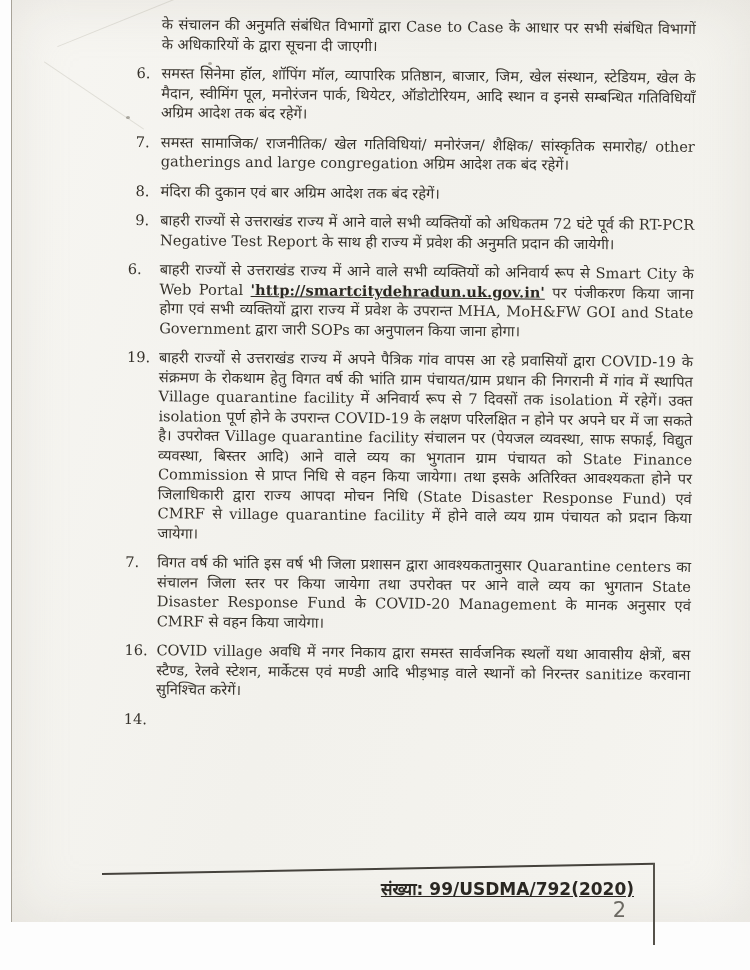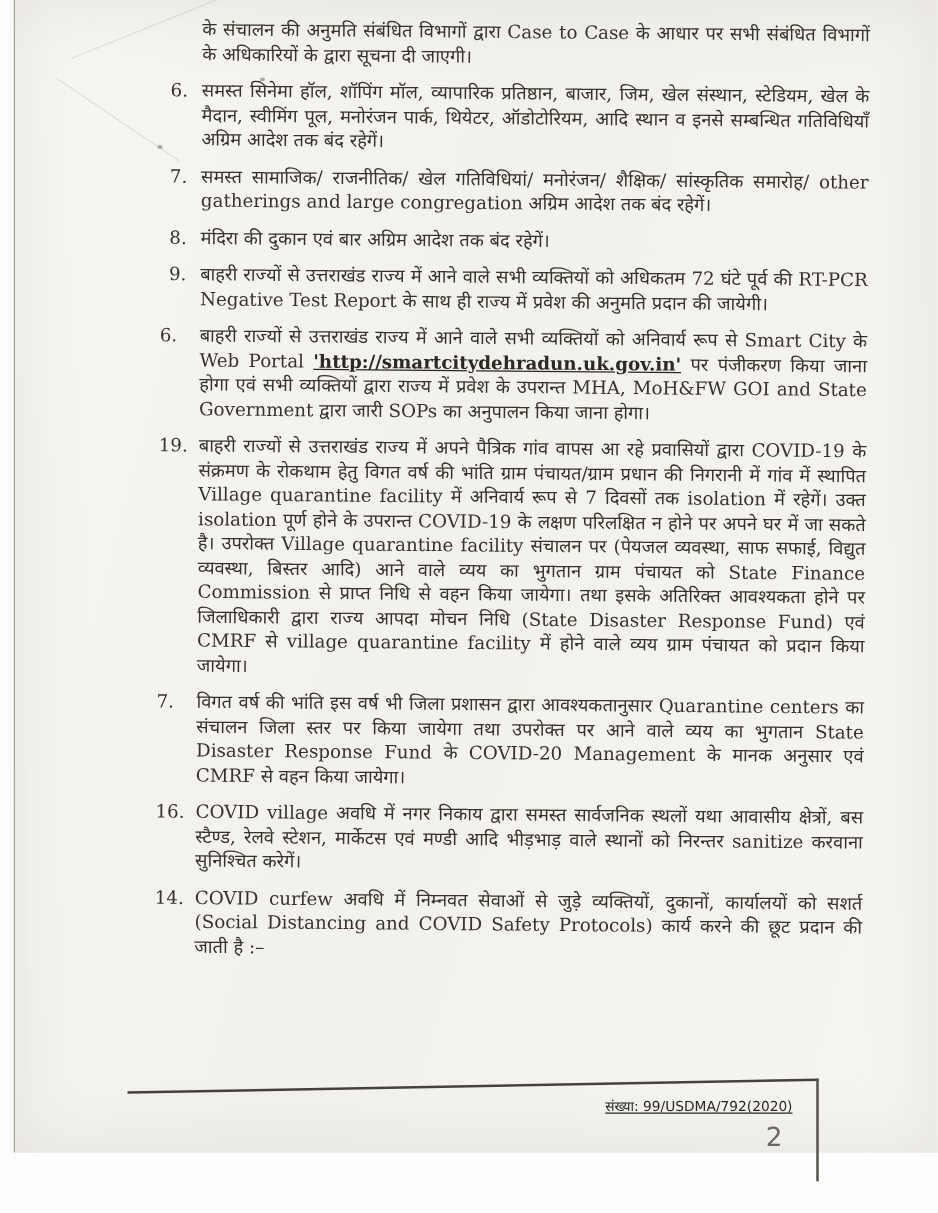--- a/index.html
+++ b/index.html
@@ -56,21 +56,21 @@
     position: absolute; left: 641px; top: 863px;
     width: 2px; height: 82px;
     background: #55524b;
   }
   .footer-text {
     position: absolute; right: 117px; top: 877px;
     width: 330px; text-align: right;
     color: #3c3831;
   }
   .footer-ref {
-    font-size: 11px; font-weight: normal;
+    font-size: 17px; font-weight: bold;
     text-decoration: underline;
     color: #2a2722;
     font-family: "DejaVu Sans", "Liberation Sans", sans-serif;
   }
   .footer-subject { font-size: 10.5px; margin-top: 2px; color: #4a463f; }
   .footer-page {
     position: absolute; right: 125px; top: 898px;
     font-size: 21px; color: #6b6962;
     font-family: "DejaVu Sans", "Liberation Sans", sans-serif;
   }
@@ -124,21 +124,20 @@
         <span>विगत वर्ष की भांति इस वर्ष भी जिला प्रशासन द्वारा आवश्यकतानुसार Quarantine centers का संचालन जिला स्तर पर किया जायेगा तथा उपरोक्त पर आने वाले व्यय का भुगतान State Disaster Response Fund के COVID-20 Management के मानक अनुसार एवं CMRF से वहन किया जायेगा।</span>
       </div>
 
       <div class="item">
         <span class="num">16.</span>
         <span>COVID village अवधि में नगर निकाय द्वारा समस्त सार्वजनिक स्थलों यथा आवासीय क्षेत्रों, बस स्टैण्ड, रेलवे स्टेशन, मार्केटस एवं मण्डी आदि भीड़भाड़ वाले स्थानों को निरन्तर sanitize करवाना सुनिश्चित करेगें।</span>
       </div>
 
       <div class="item">
         <span class="num">14.</span>
-        <span>COVID curfew अवधि में निम्नवत सेवाओं से जुड़े व्यक्तियों, दुकानों, कार्यालयों को सशर्त (Social Distancing and COVID Safety Protocols) कार्य करने की छूट प्रदान की जाती है :–</span>
       </div>
 
     </div>
 
     <div class="footer-rule"></div>
     <div class="footer-vline"></div>
 
     <div class="footer-text">
       <div class="footer-ref">संख्या: 99/USDMA/792(2020)</div>
     </div>

